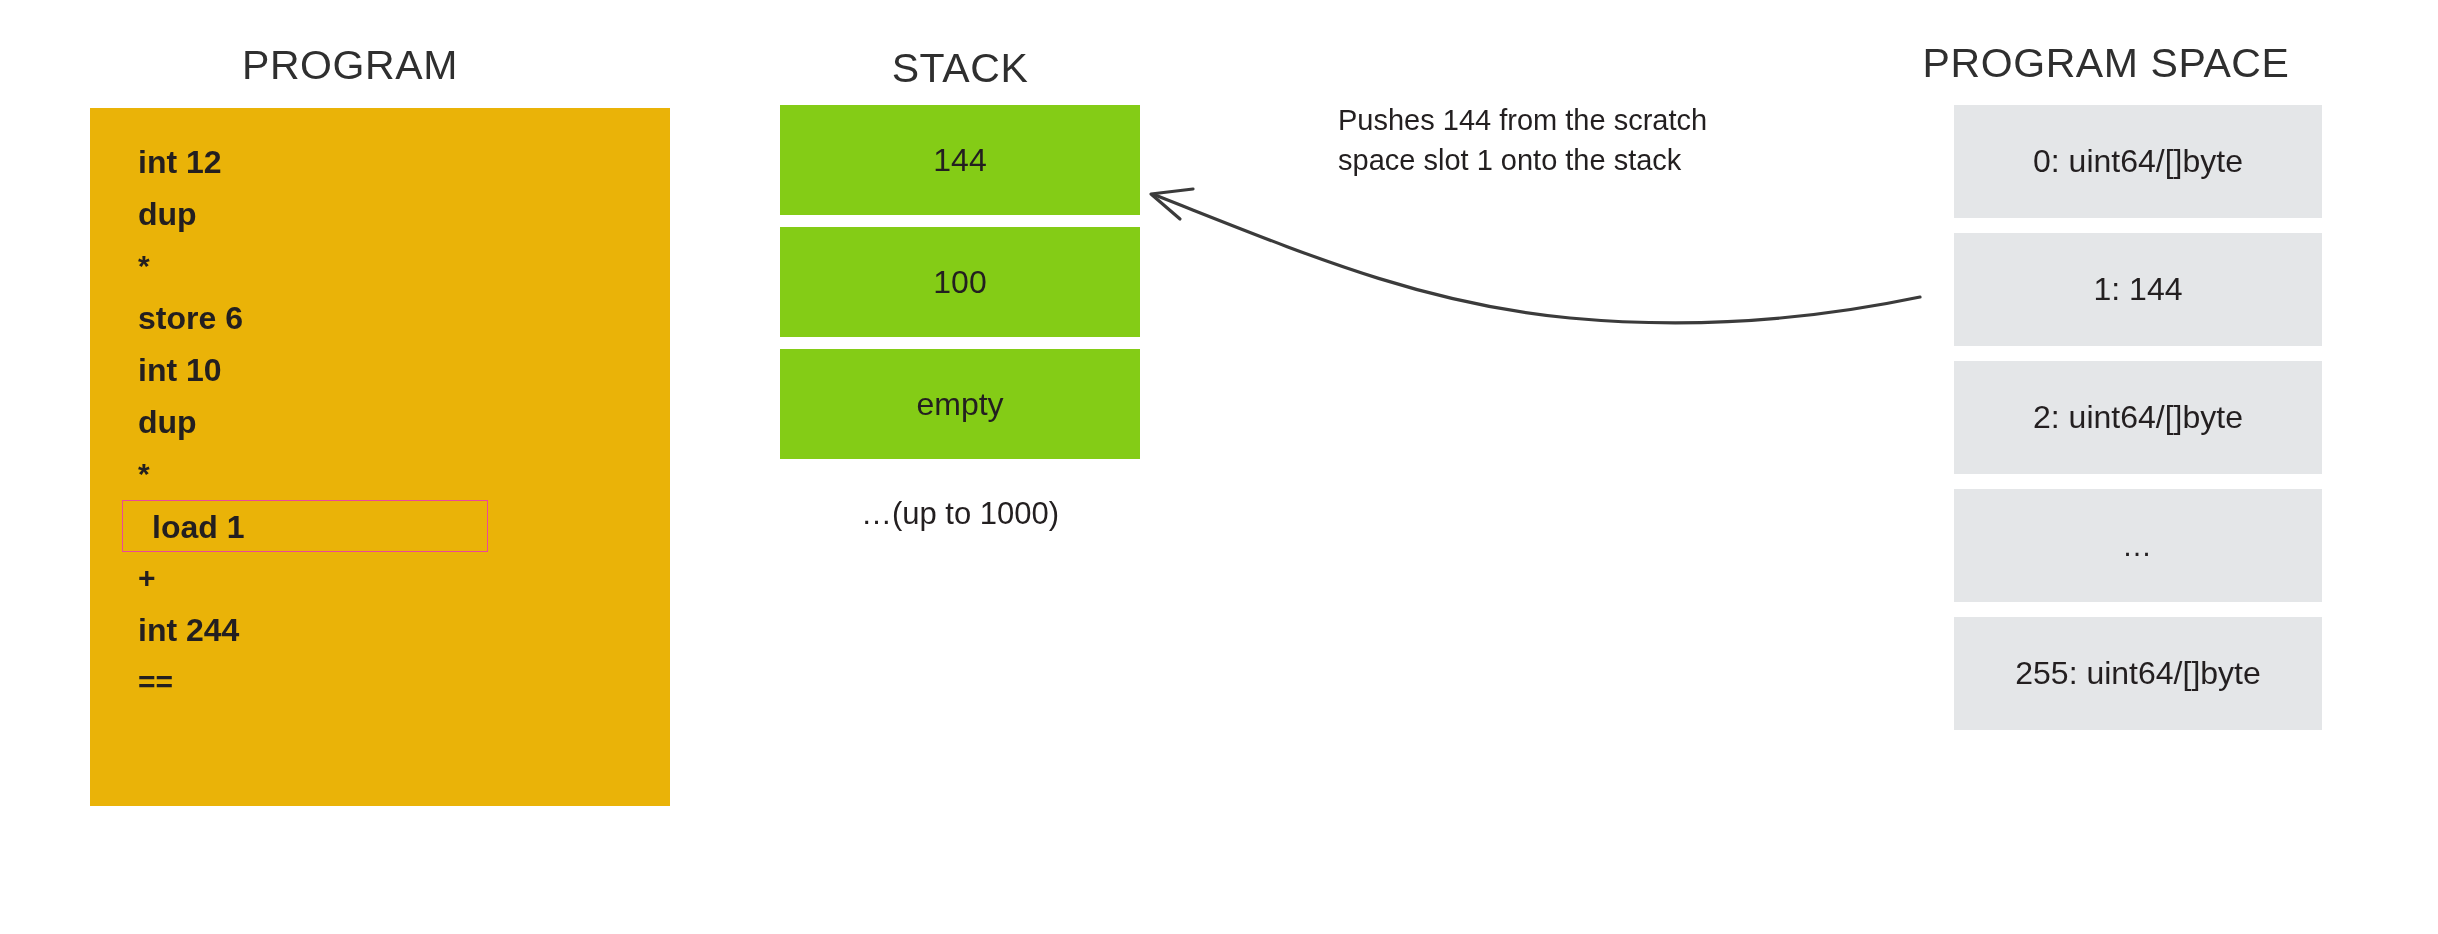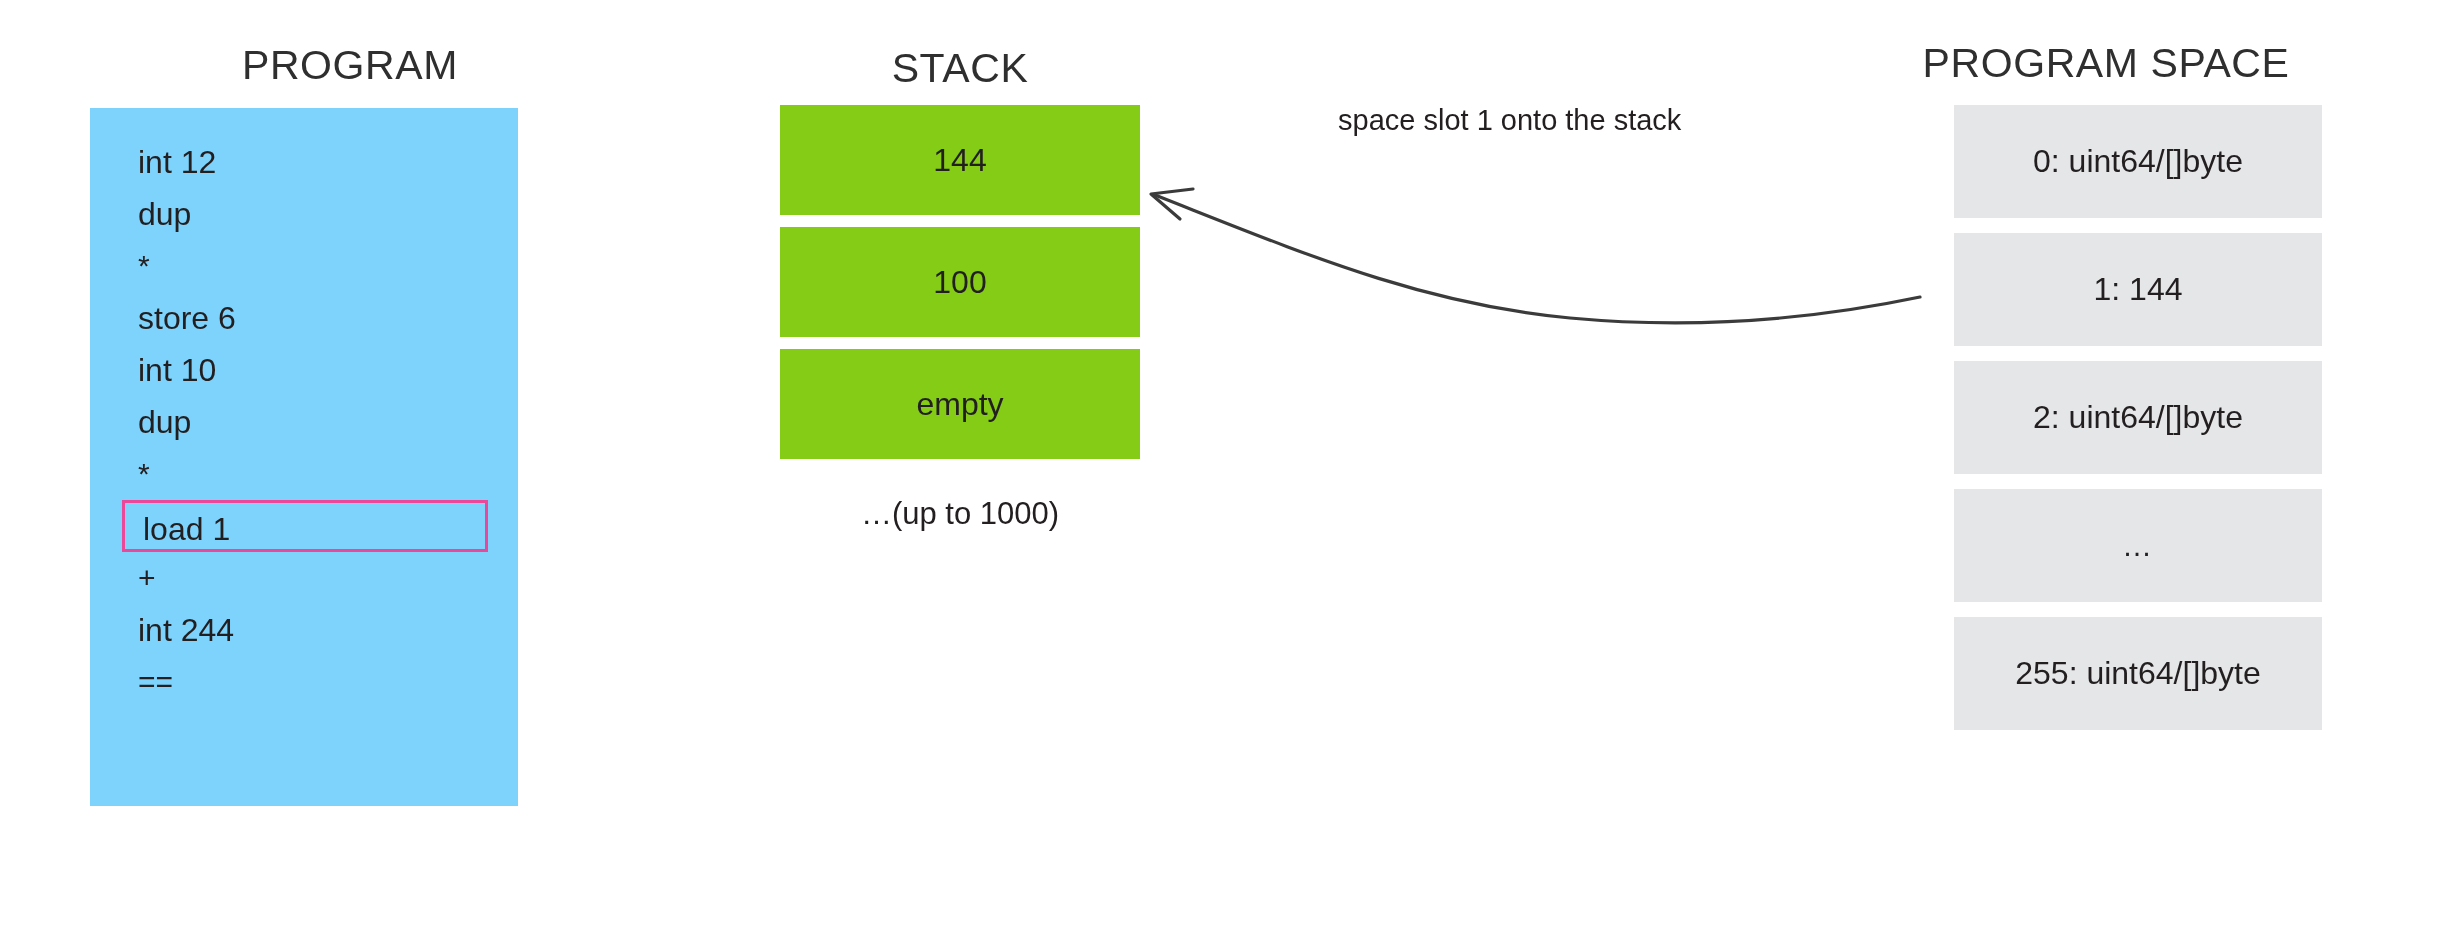--- a/index.html
+++ b/index.html
@@ -37,23 +37,24 @@
   }
   #title-program { left: 90px;  top: 42px; width: 520px; }
   #title-stack   { left: 780px; top: 45px; width: 360px; }
   #title-scratch { left: 1922px;top: 40px; width: 368px; }
 
   
   #program-panel {
     position: absolute;
     left: 90px;
     top: 108px;
-    width: 428px;
+    width: 580px;
     height: 698px;
-    background: #7dd3fc;
+    background: #eab308;
+    font-weight: bold;
   }
   #program-lines {
     position: absolute;
     left: 32px;
     top: 28px;
     width: 460px;
   }
   .prog-line {
     position: relative;
     height: 52px;
@@ -62,24 +63,24 @@
     color: #231f20;
     padding-left: 16px;
     box-sizing: border-box;
     white-space: nowrap;
     font-family: "Liberation Sans", sans-serif;
   }
   .prog-line.sym {
     font-size: 30px;
   }
   .prog-line.highlight {
-    border: 3px solid #ec4899;
+    border: 1px solid #ec4899;
     width: 366px;
     box-sizing: border-box;
-    padding-left: 18px;
+    padding-left: 29px;
   }
 
   
   #stack-col {
     position: absolute;
     left: 780px;
     top: 105px;
     width: 360px;
   }
   .stack-cell {
@@ -203,20 +204,21 @@
 
   <div id="scratch-col">
     <div class="scratch-cell">0: uint64/[]byte</div>
     <div class="scratch-cell">1: 144</div>
     <div class="scratch-cell">2: uint64/[]byte</div>
     <div class="scratch-cell ellipsis">…</div>
     <div class="scratch-cell">255: uint64/[]byte</div>
   </div>
 
   <div id="annotation">
+    <div>Pushes 144 from the scratch</div>
     <div>space slot 1 onto the stack</div>
   </div>
 
   <svg id="arrow-layer" width="2438" height="934" viewBox="0 0 2438 934">
     <path d="M 1920 297
              C 1820 318, 1700 330, 1570 318
              C 1420 304, 1300 252, 1155 195" fill="none" stroke="#3b3b3b" stroke-width="3.2" stroke-linecap="round"></path>
     <path d="M 1193 189 L 1151 194 L 1180 219" fill="none" stroke="#3b3b3b" stroke-width="3.2" stroke-linecap="round" stroke-linejoin="round"></path>
   </svg>
 

